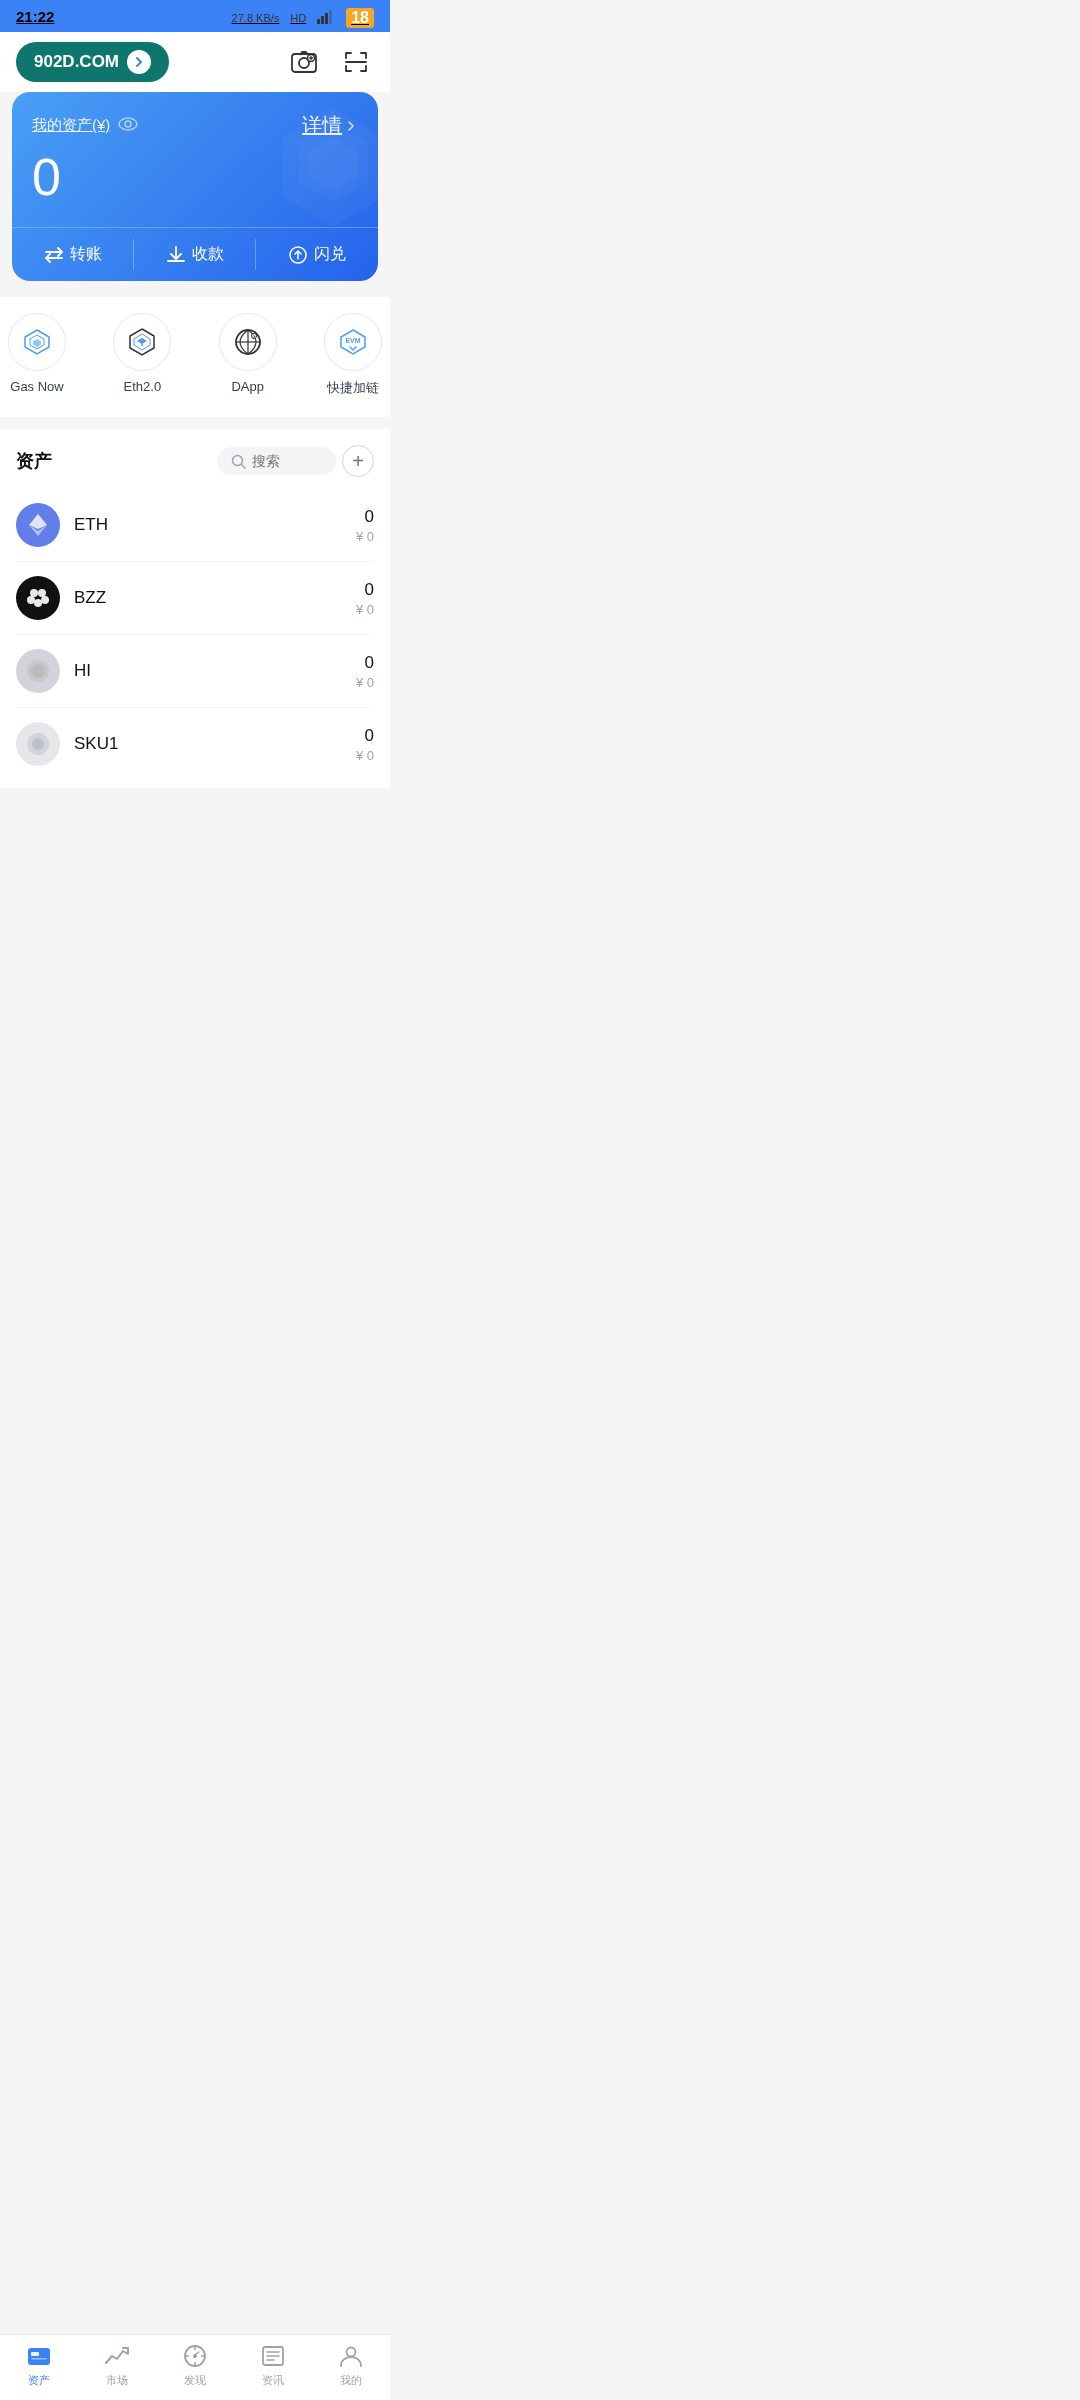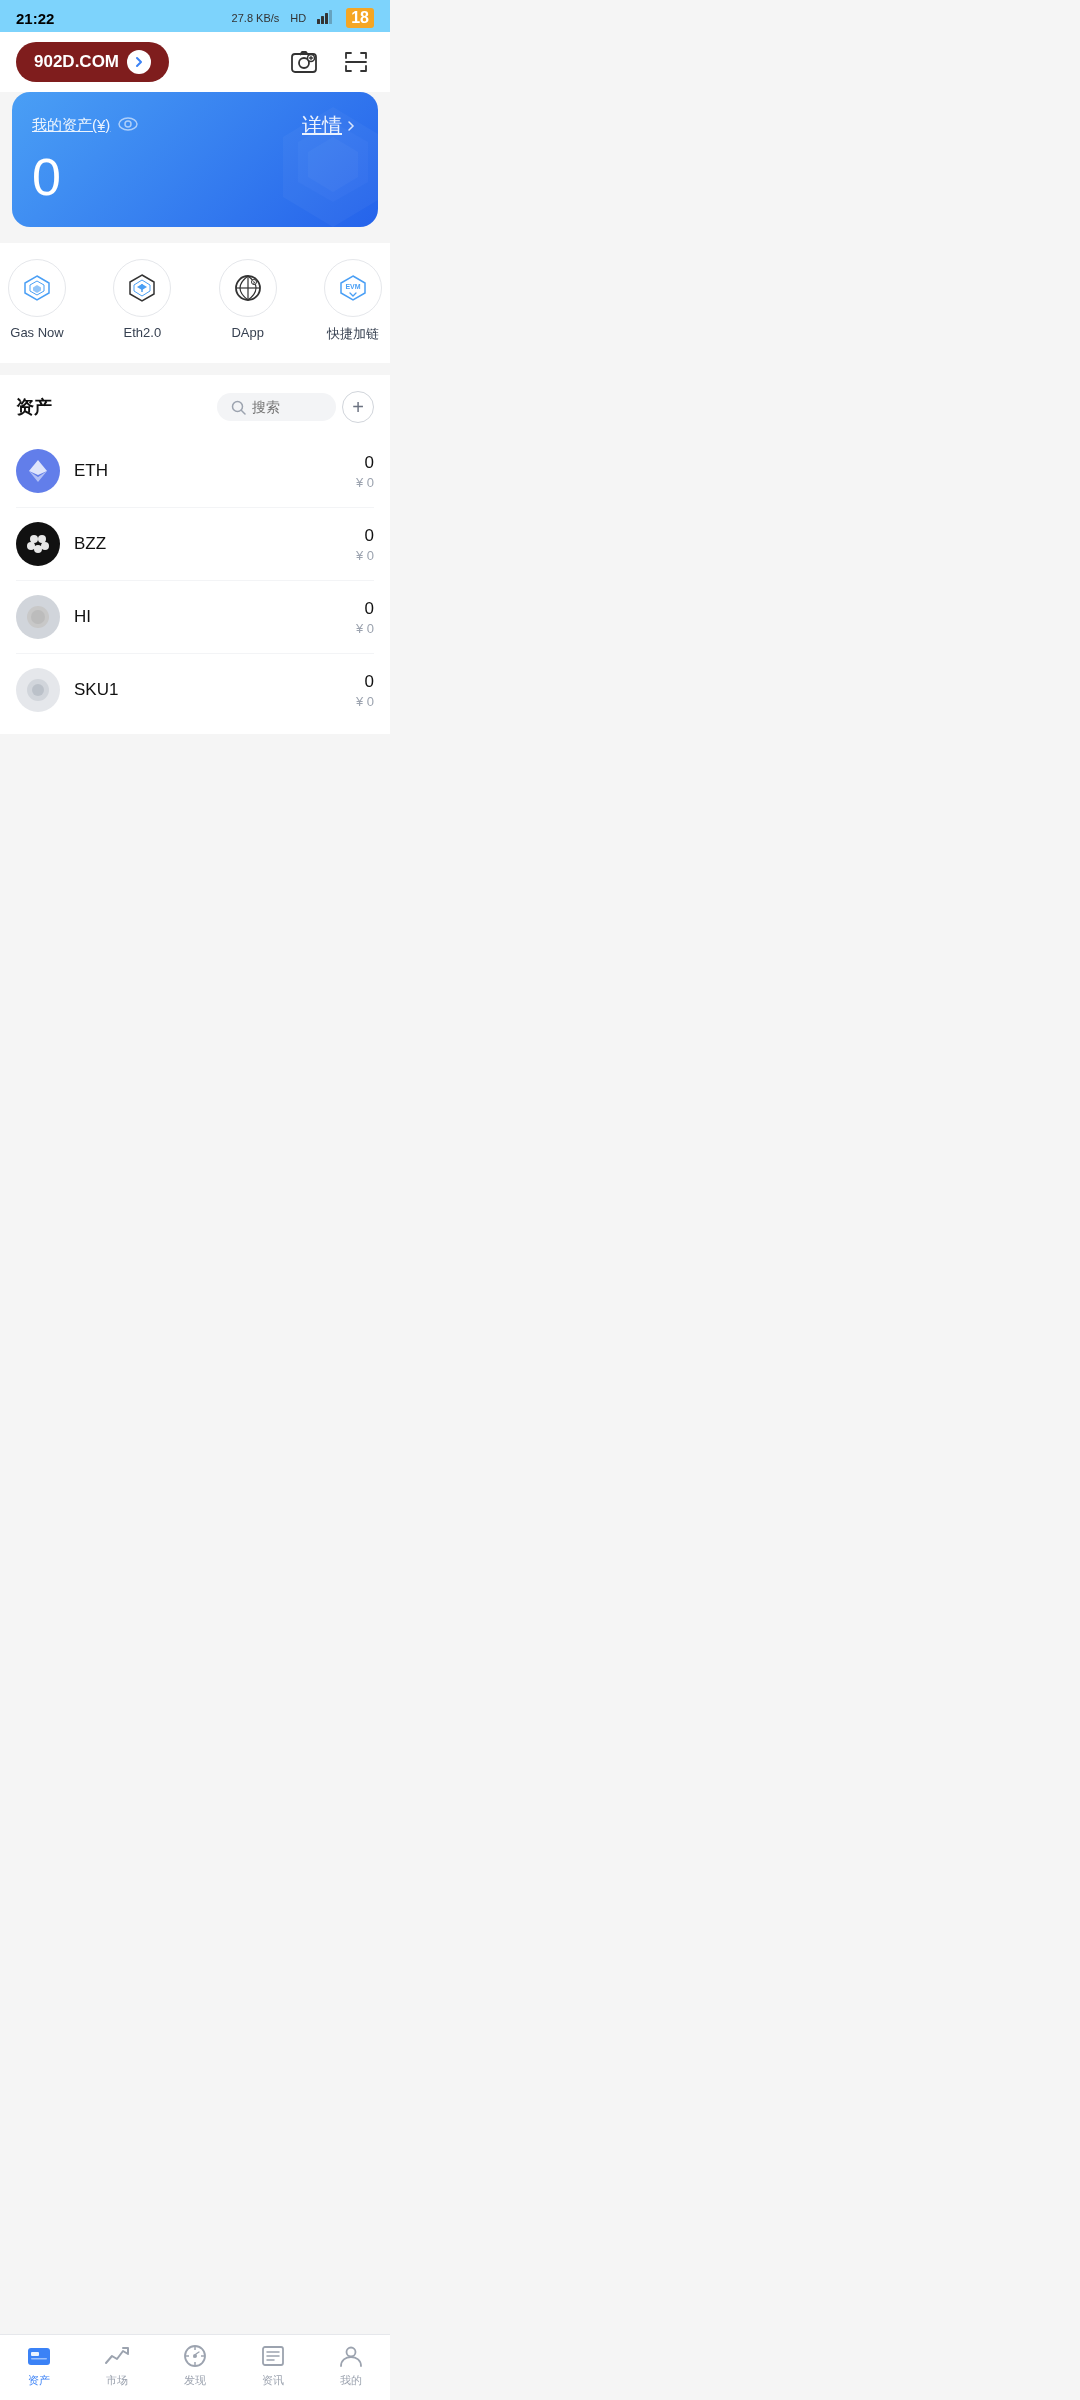--- a/index.html
+++ b/index.html
@@ -10,23 +10,24 @@
       background: #f5f5f5;
       font-family: -apple-system, 'PingFang SC', 'Helvetica Neue', sans-serif;
       position: relative;
       overflow-x: hidden;
     }
 
     
     .status-bar {
       display: flex;
       justify-content: space-between;
-      align-items: center;
+      align-items: flex-start;
       padding: 8px 16px 4px;
-      background: #7dd3fc;
+      background: #3b82f6;
+      text-decoration: underline;
     }
     .status-time {
       font-size: 15px;
       font-weight: 600;
       color: #000;
     }
     .status-icons {
       display: flex;
       align-items: center;
       gap: 11px;
@@ -46,21 +47,21 @@
 
     
     .top-nav {
       display: flex;
       justify-content: space-between;
       align-items: center;
       padding: 10px 16px;
       background: #fff;
     }
     .domain-badge {
-      background: #7f1d1d;
+      background: #0f766e;
       color: #fff;
       border-radius: 999px;
       padding: 8px 18px;
       font-size: 17px;
       font-weight: bold;
       display: flex;
       align-items: center;
       gap: 8px;
     }
     .domain-badge .arrow-circle {
@@ -431,20 +432,43 @@
     <div class="detail-link">
       <span>详情</span>
       <svg width="14" height="14" viewBox="0 0 14 14" fill="none">
         <path d="M5 3l4 4-4 4" stroke="rgba(255,255,255,0.9)" stroke-width="1.5" stroke-linecap="round"></path>
       </svg>
     </div>
   </div>
 
   <div class="asset-amount">0</div>
 
+  <div class="card-actions">
+    <div class="card-action">
+      <svg width="20" height="20" viewBox="0 0 20 20" fill="none">
+        <path d="M2 7h16M14 3l4 4-4 4" stroke="#fff" stroke-width="1.8" stroke-linecap="round" stroke-linejoin="round"></path>
+        <path d="M18 13H2M6 9l-4 4 4 4" stroke="#fff" stroke-width="1.8" stroke-linecap="round" stroke-linejoin="round"></path>
+      </svg>
+      <span>转账</span>
+    </div>
+    <div class="card-action">
+      <svg width="20" height="20" viewBox="0 0 20 20" fill="none">
+        <path d="M10 2v12M5 9l5 5 5-5" stroke="#fff" stroke-width="1.8" stroke-linecap="round" stroke-linejoin="round"></path>
+        <path d="M2 16h16" stroke="#fff" stroke-width="1.8" stroke-linecap="round"></path>
+      </svg>
+      <span>收款</span>
+    </div>
+    <div class="card-action">
+      <svg width="20" height="20" viewBox="0 0 20 20" fill="none">
+        <circle cx="10" cy="10" r="8" stroke="#fff" stroke-width="1.5"></circle>
+        <path d="M10 6v8M7 9l3-3 3 3" stroke="#fff" stroke-width="1.5" stroke-linecap="round" stroke-linejoin="round"></path>
+      </svg>
+      <span>闪兑</span>
+    </div>
+  </div>
 </div>
 
 <div class="quick-access">
 
   <div class="quick-item">
     <div class="quick-icon-circle">
       <svg width="32" height="32" viewBox="0 0 32 32" fill="none">
         <polygon points="16,4 28,11 28,21 16,28 4,21 4,11" stroke="#4a9ff5" stroke-width="1.5" fill="none"></polygon>
         <polygon points="16,9 23,13 23,19 16,23 9,19 9,13" stroke="#4a9ff5" stroke-width="1" fill="none"></polygon>
         <polygon points="16,13 20,15.5 20,18.5 16,21 12,18.5 12,15.5" fill="#4a9ff5" opacity="0.6"></polygon>

